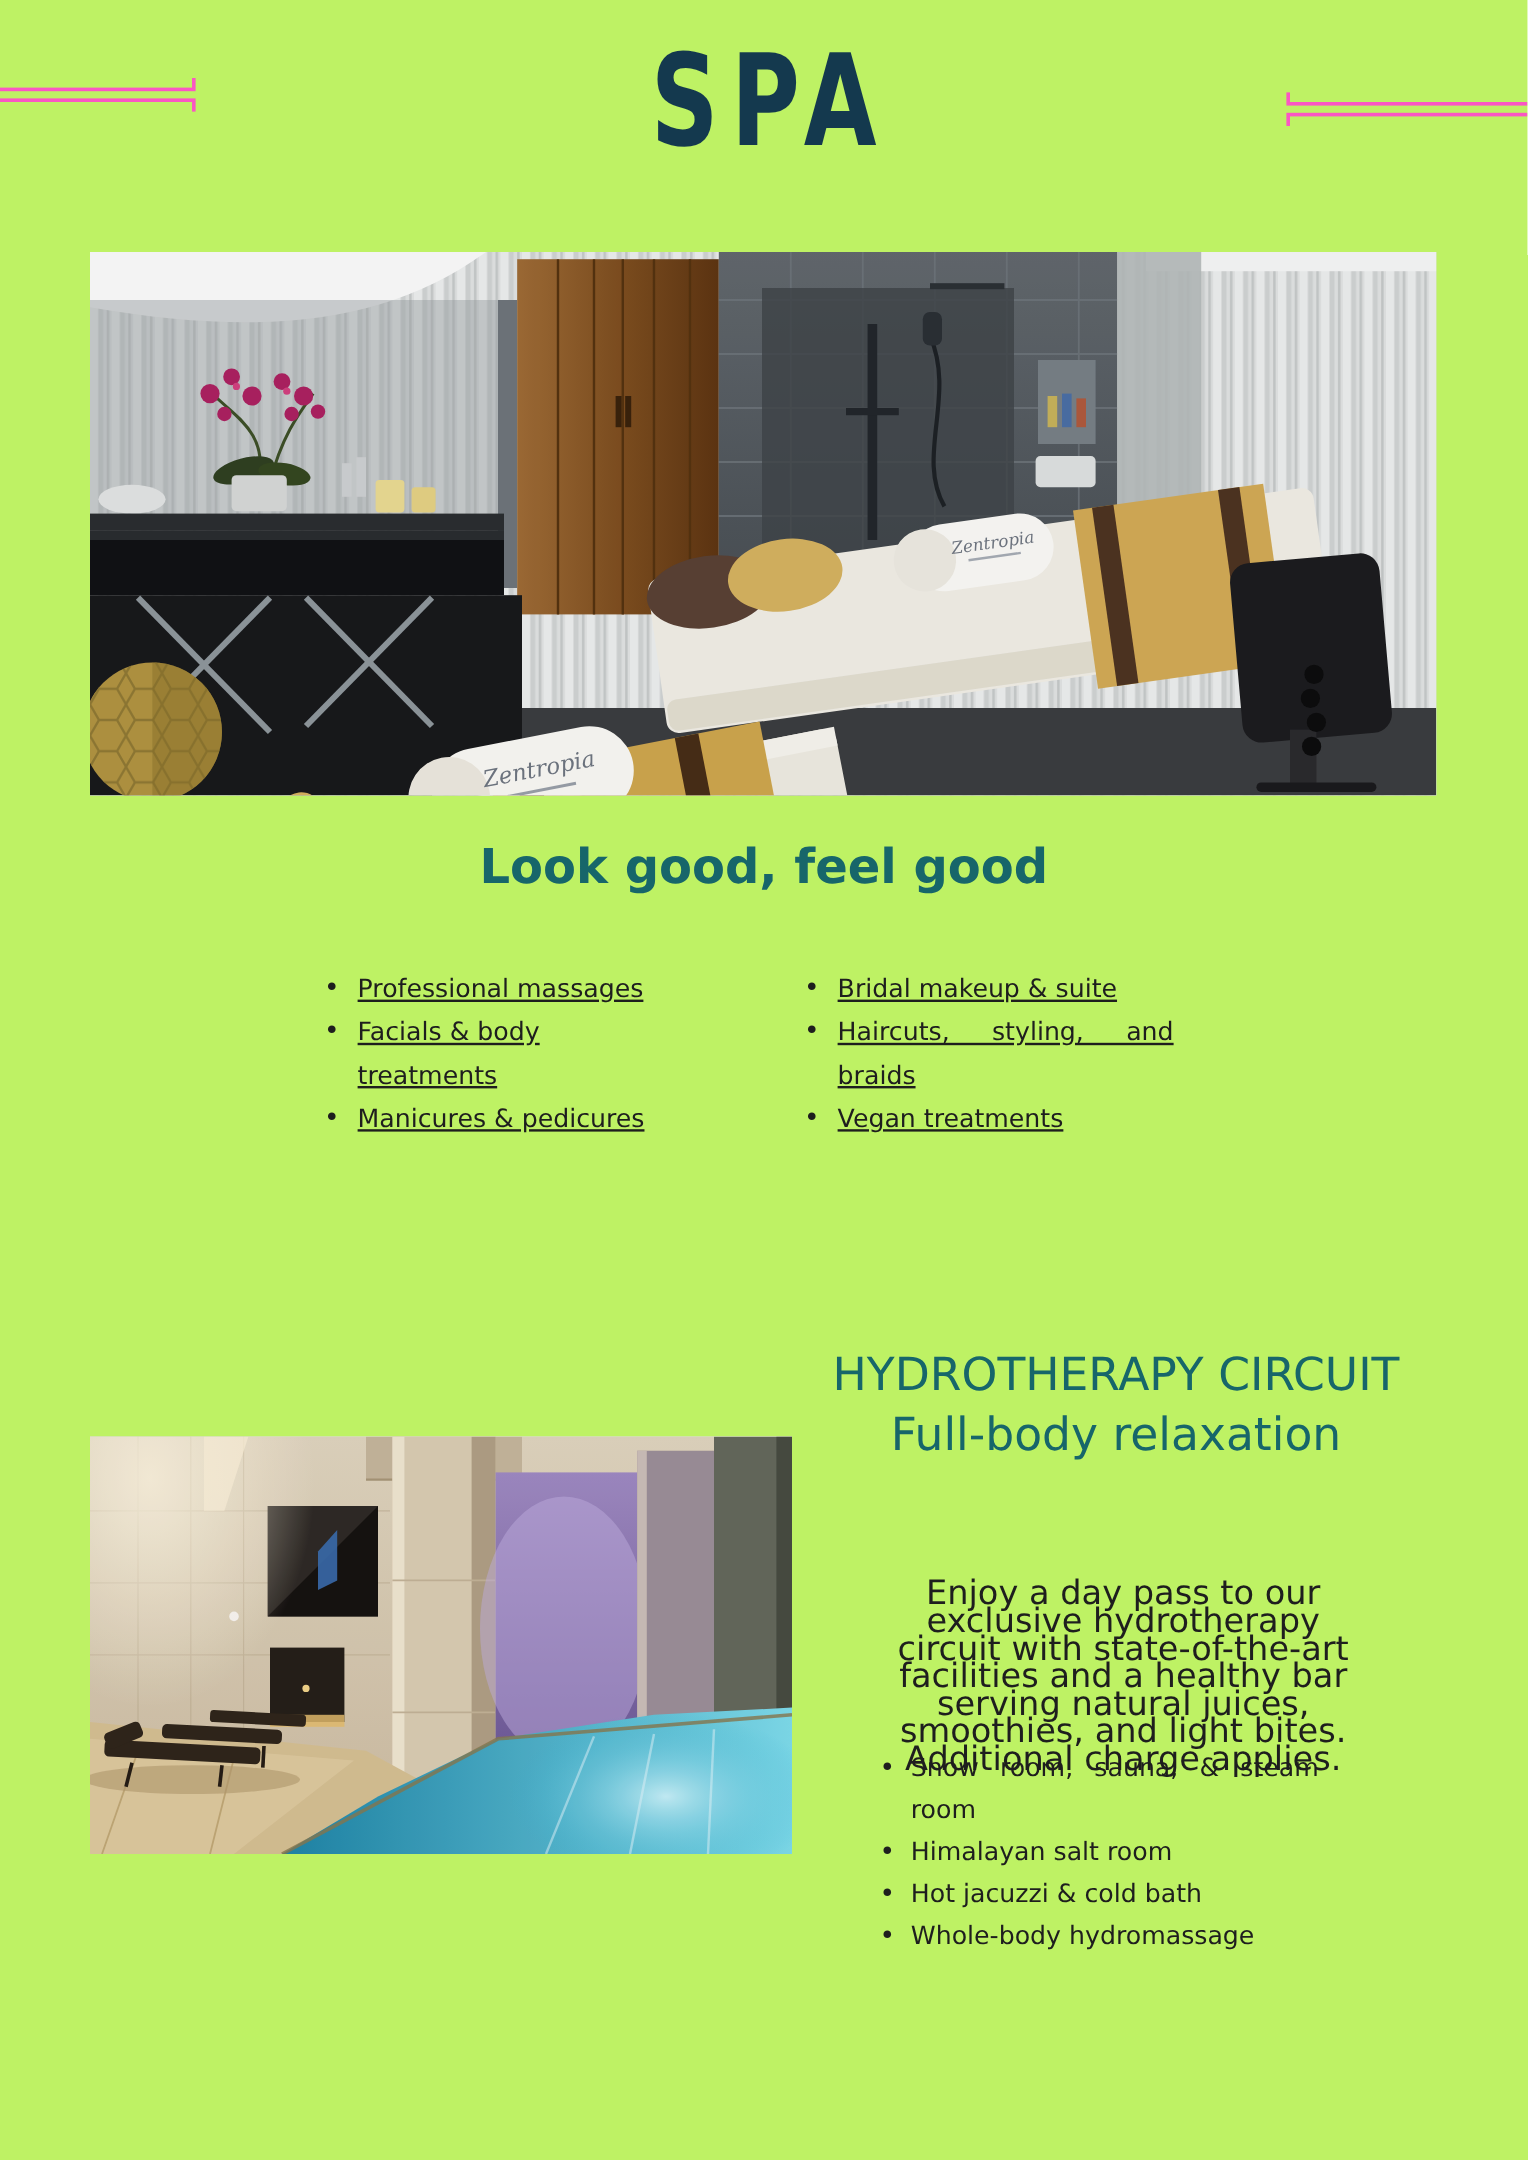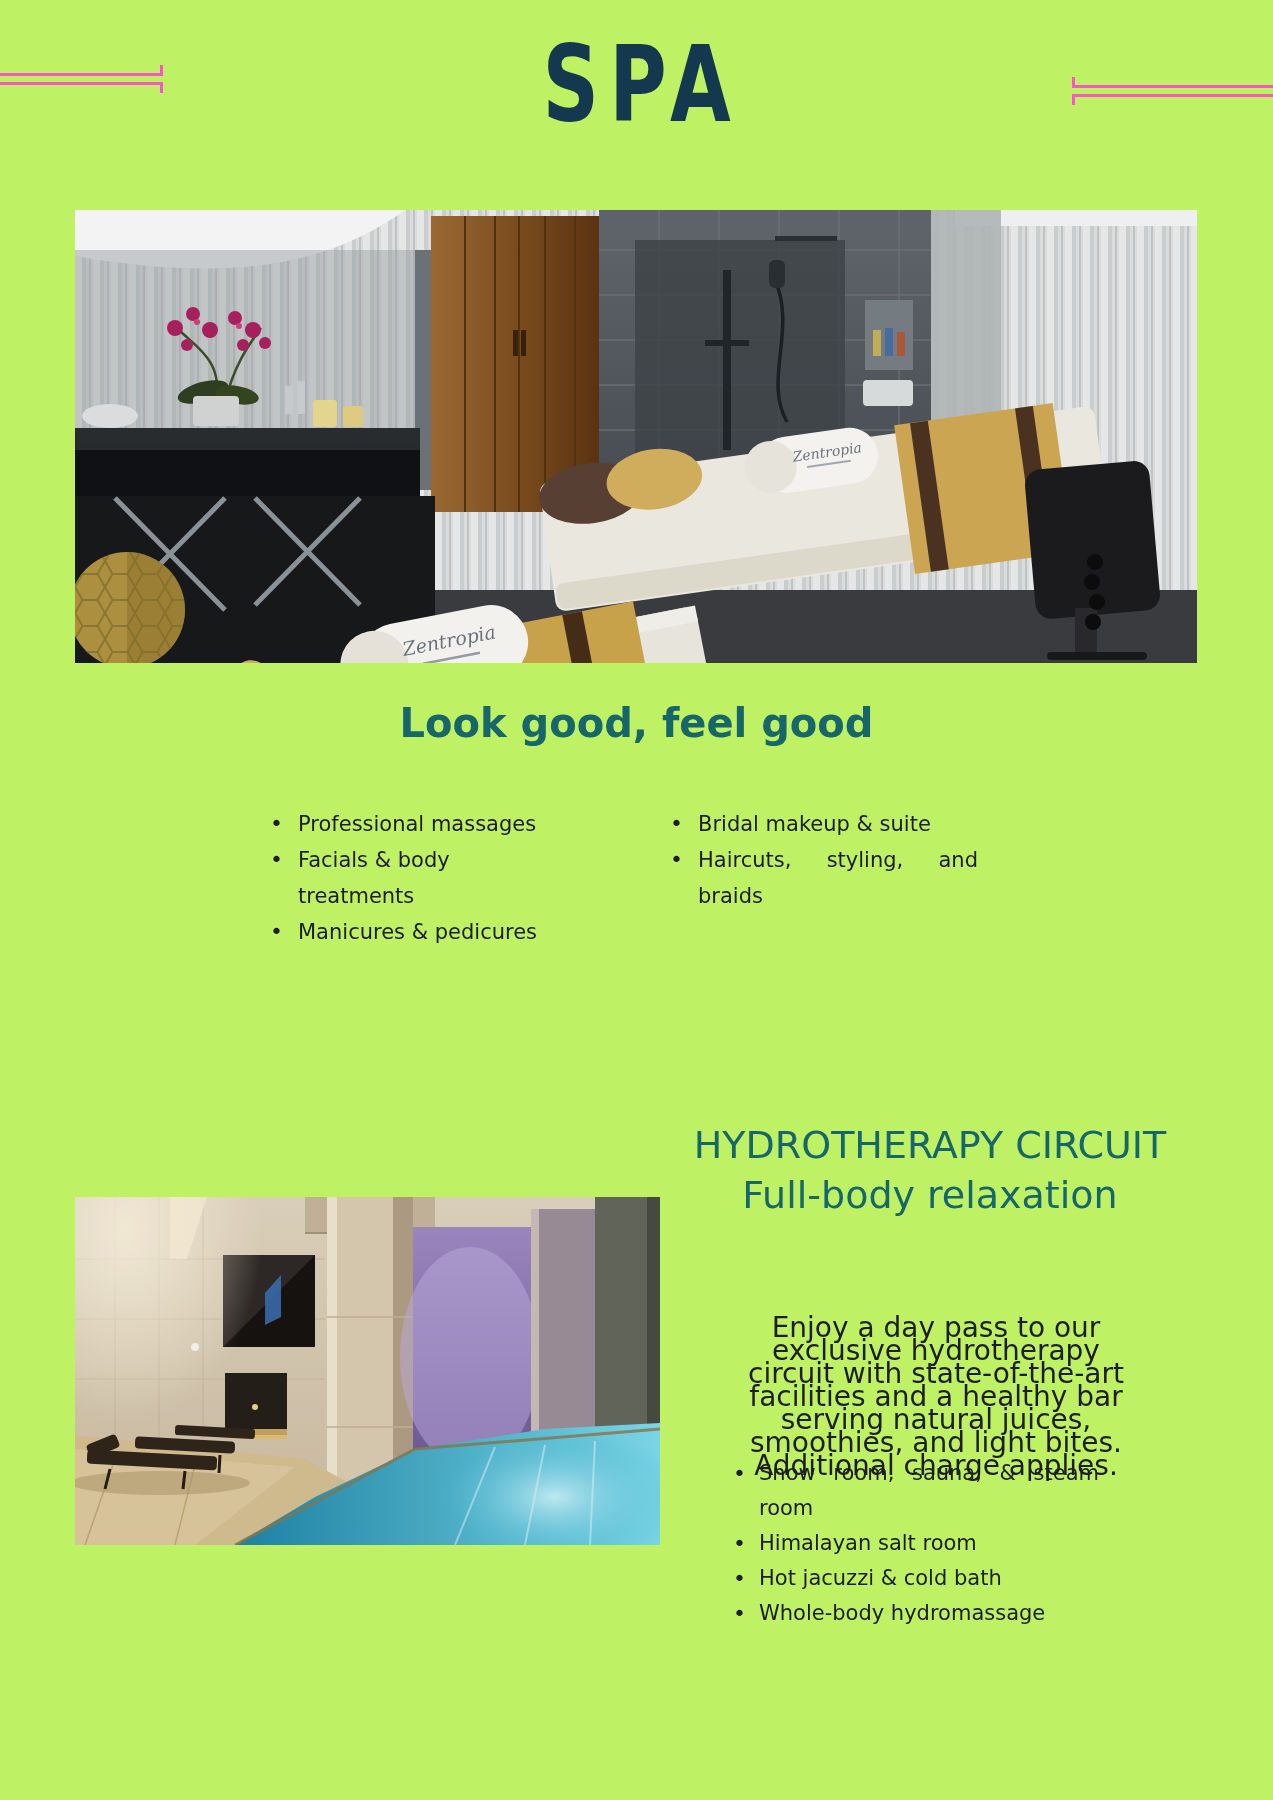--- a/index.html
+++ b/index.html
@@ -29,21 +29,21 @@
   .photo2{left:75px;top:1197px;width:585px;height:348px;}
   
   .tagline{
     position:absolute;top:700px;left:0;width:100%;margin:0;text-align:center;
     font-weight:bold;font-size:40px;color:var(--teal,#17666A);
   }
   .lists1{position:absolute;left:268px;top:806px;display:flex;gap:100px;}
   .col{list-style:none;margin:0;padding:0;font-size:21px;line-height:36px;}
   .col1{width:300px;}
   .col2{width:310px;}
-  .col li{position:relative;padding-left:30px;}
+  .col li{position:relative;padding-left:30px;text-decoration:underline;}
   .col li::before{content:"\2022";position:absolute;left:2px;top:0;font-size:22px;}
   .col2 li{text-align:justify;}
   
   .hydro-head{
     position:absolute;left:660px;top:1120px;width:540px;text-align:center;
     font-weight:normal;color:var(--teal,#17666A);
   }
   .hh1,.hh2{font-size:38px;line-height:50px;}
   .hydro-desc{
     position:absolute;left:741px;top:1316px;width:390px;margin:0;text-align:center;
@@ -228,20 +228,21 @@
   <h2 class="tagline">Look good, feel good</h2>
   <div class="lists1">
     <ul class="col col1">
       <li>Professional massages</li>
       <li>Facials &amp; body treatments</li>
       <li>Manicures &amp; pedicures</li>
     </ul>
     <ul class="col col2">
       <li>Bridal makeup &amp; suite</li>
       <li>Haircuts, styling, and braids</li>
+      <li>Vegan treatments</li>
     </ul>
   </div>
 
   <div class="hydro-head">
     <div class="hh1">HYDROTHERAPY CIRCUIT</div>
     <div class="hh2">Full-body relaxation</div>
   </div>
 
   <div class="photo photo2">
     <svg width="585" height="348" viewBox="0 0 585 348" xmlns="http://www.w3.org/2000/svg">

